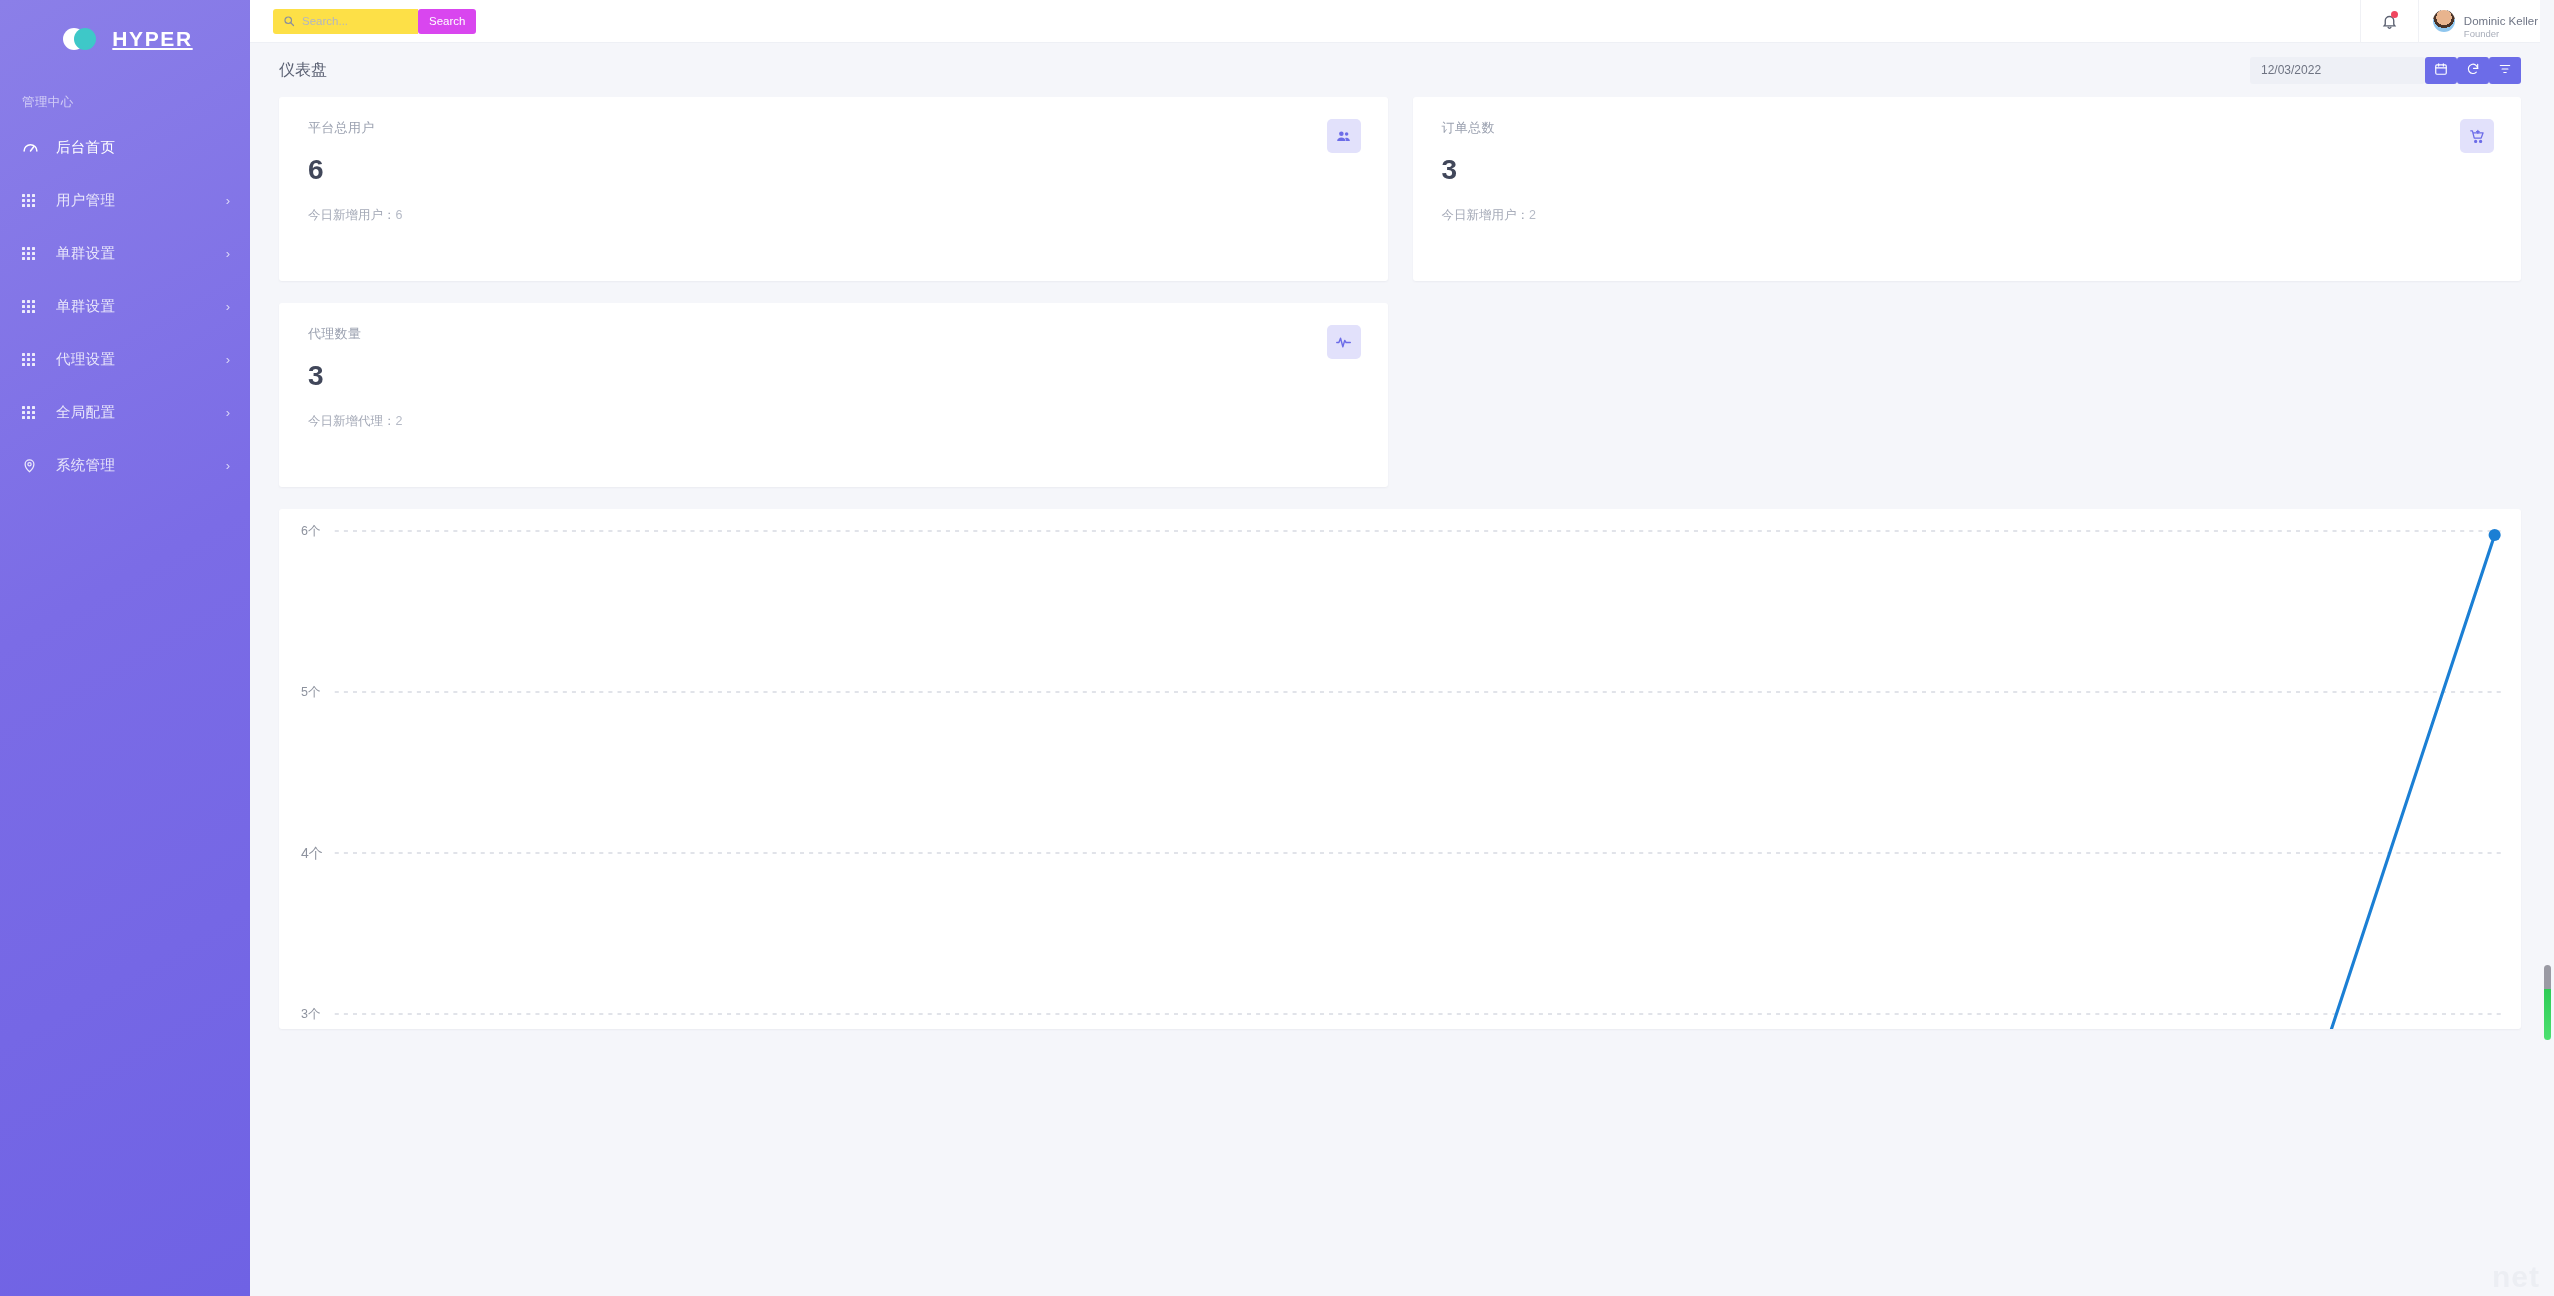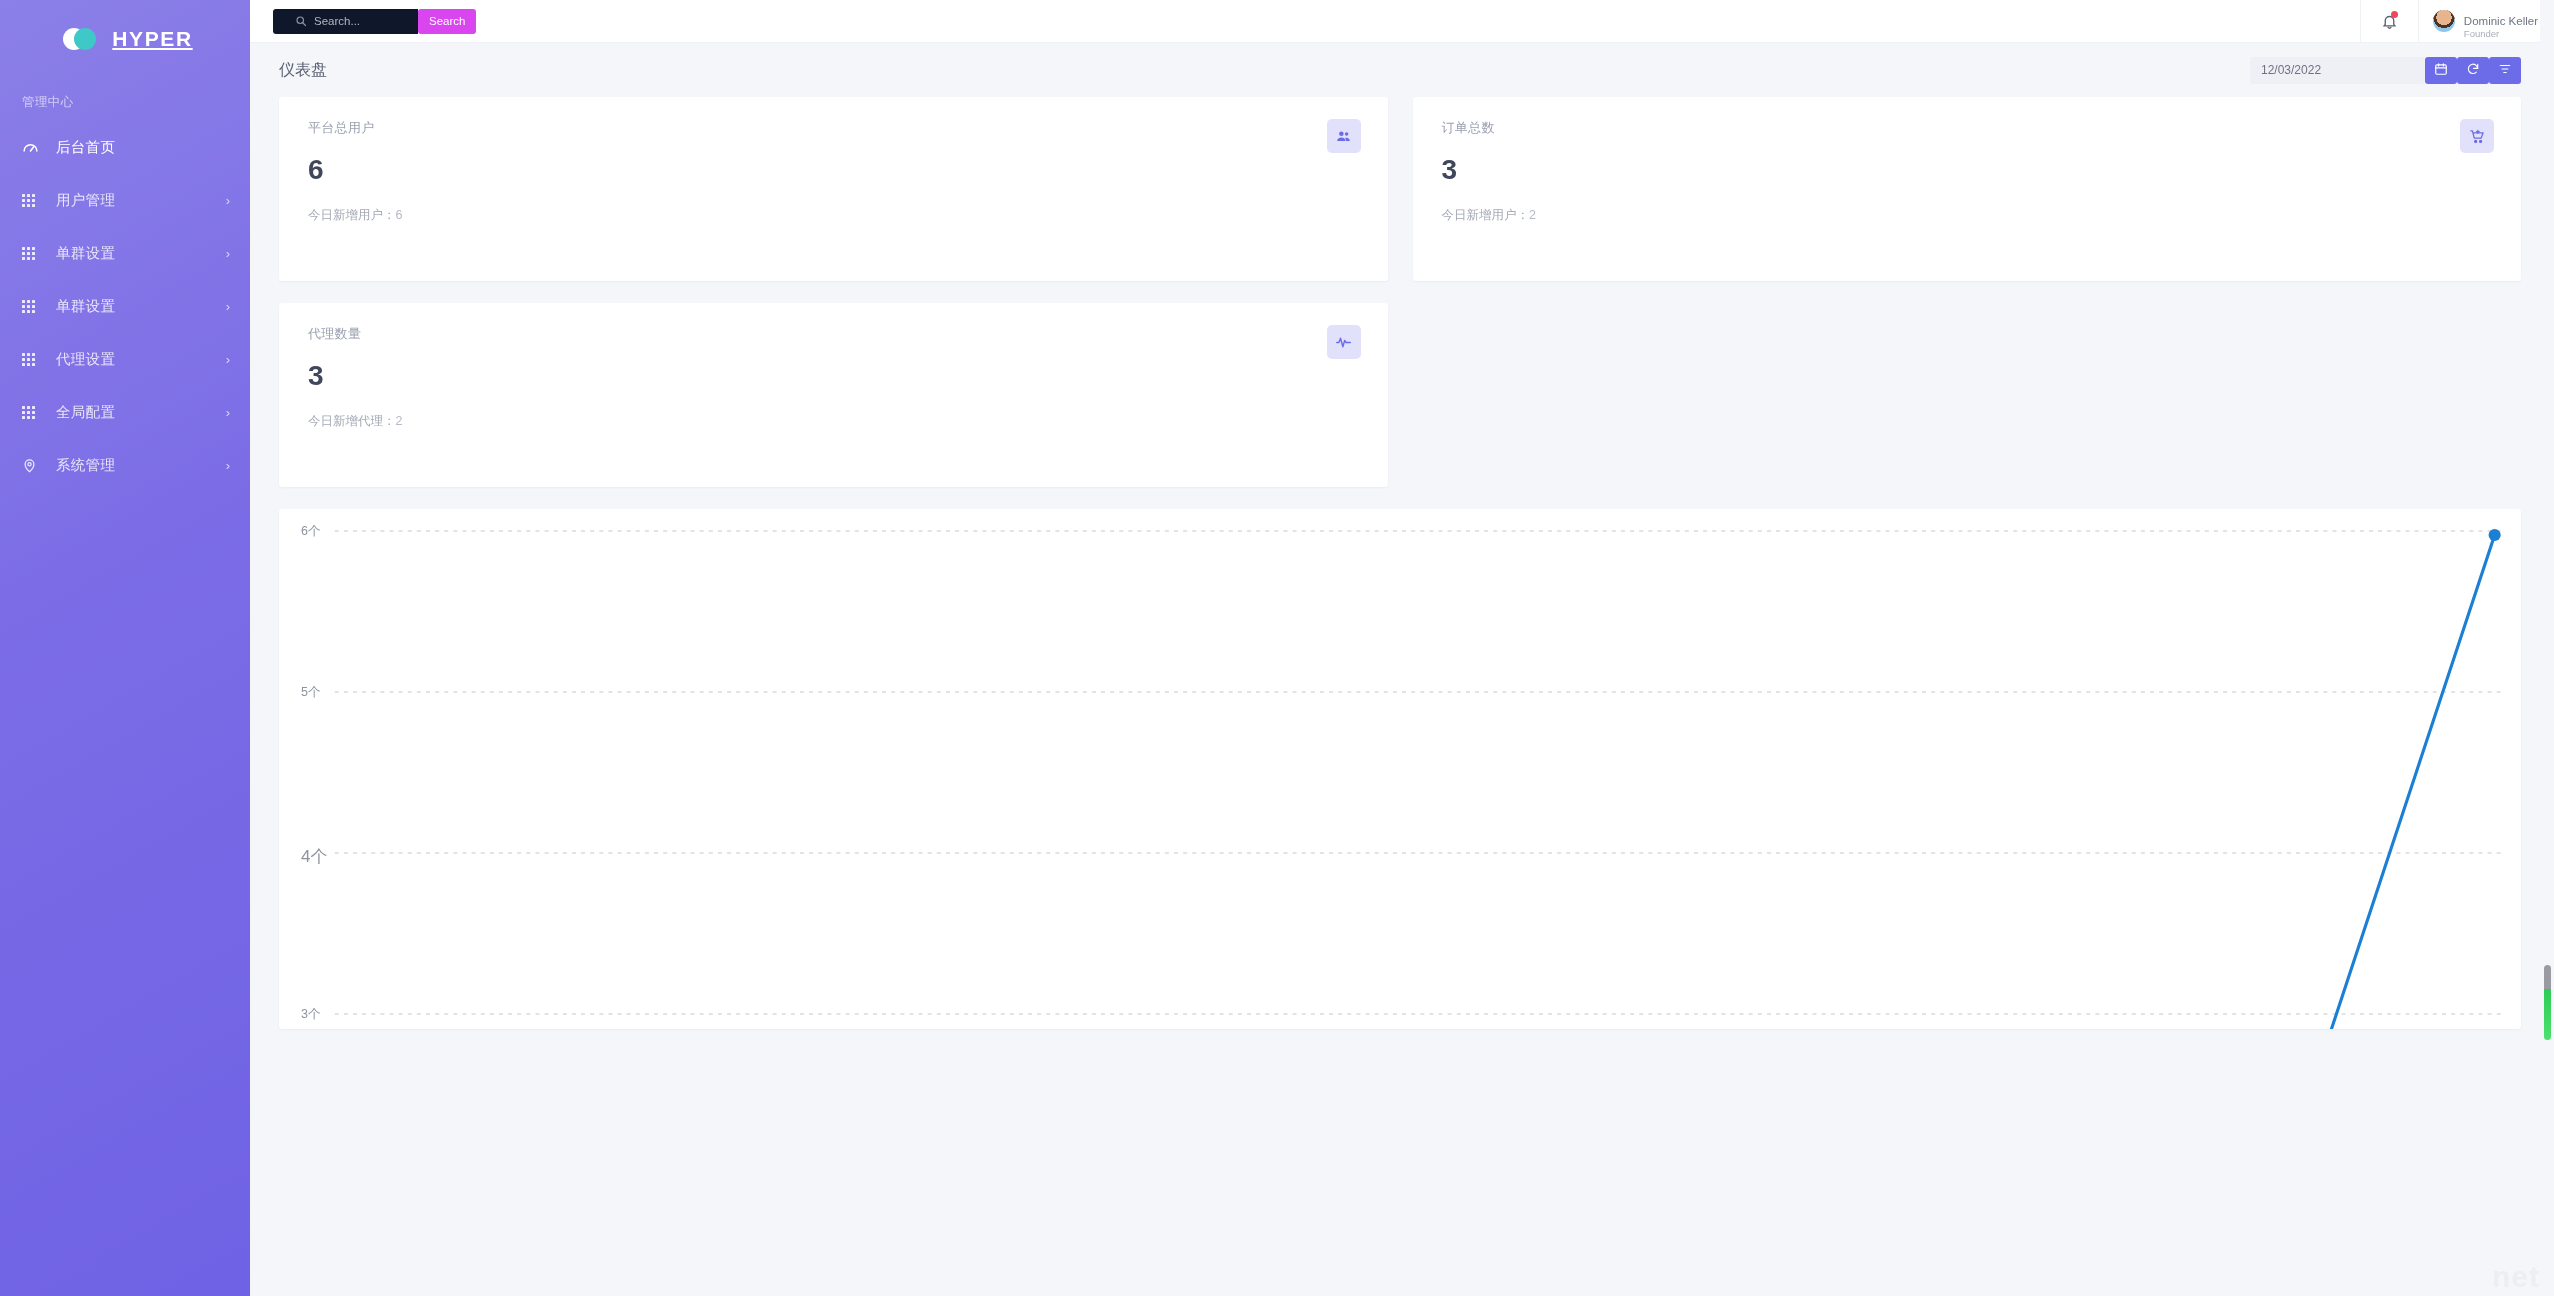--- a/index.html
+++ b/index.html
@@ -78,22 +78,22 @@
   .topbar {
     height: 43px; background: #ffffff;
     display: flex; align-items: center;
     border-bottom: 1px solid #eef0f5;
     position: relative;
   }
   .search-group { display: flex; align-items: center; margin-left: 23px; }
   .search-field {
     display: flex; align-items: center;
     width: 145px; height: 25px;
-    background: #0f172a; border-radius: 3px 0 0 3px;
-    padding: 0 22px;
+    background: #fde047; border-radius: 3px 0 0 3px;
+    padding: 0 10px;
   }
   .search-field .sicon { color: #8a8f9e; display: flex; align-items: center; }
   .search-input {
     border: none; outline: none; background: transparent;
     font-size: 11.5px; color: #777c8a; margin-left: 7px;
     width: 100%; font-family: inherit;
   }
   .search-input::placeholder { color: #b2b6c2; }
   .search-btn {
     height: 25px; padding: 0 11px;
@@ -446,21 +446,21 @@
         </g>
         <g>
           <path d="M 2025 520 L 2186 26" fill="none" stroke="#1b7fd4" stroke-width="3.1" stroke-linecap="round"></path>
           <circle cx="2186" cy="26" r="6" fill="#1b7fd4"></circle>
         </g>
       </svg>
 
       <div>
         <div style="position:absolute;left:22px;top:14px;font-size:12.5px;color:#8d929e;">6个</div>
         <div style="position:absolute;left:22px;top:175px;font-size:12.5px;color:#8d929e;">5个</div>
-        <div style="position:absolute;left:22px;top:336px;font-size:17px;color:#8d929e;">4个</div>
+        <div style="position:absolute;left:22px;top:336px;font-size:14px;color:#8d929e;">4个</div>
         <div style="position:absolute;left:22px;top:497px;font-size:12.5px;color:#8d929e;">3个</div>
       </div>
     </div>
 
     <div class="wm">net</div>
 
     <div class="scroll-track">
       <div class="scroll-thumb"></div>
     </div>
   </section>

